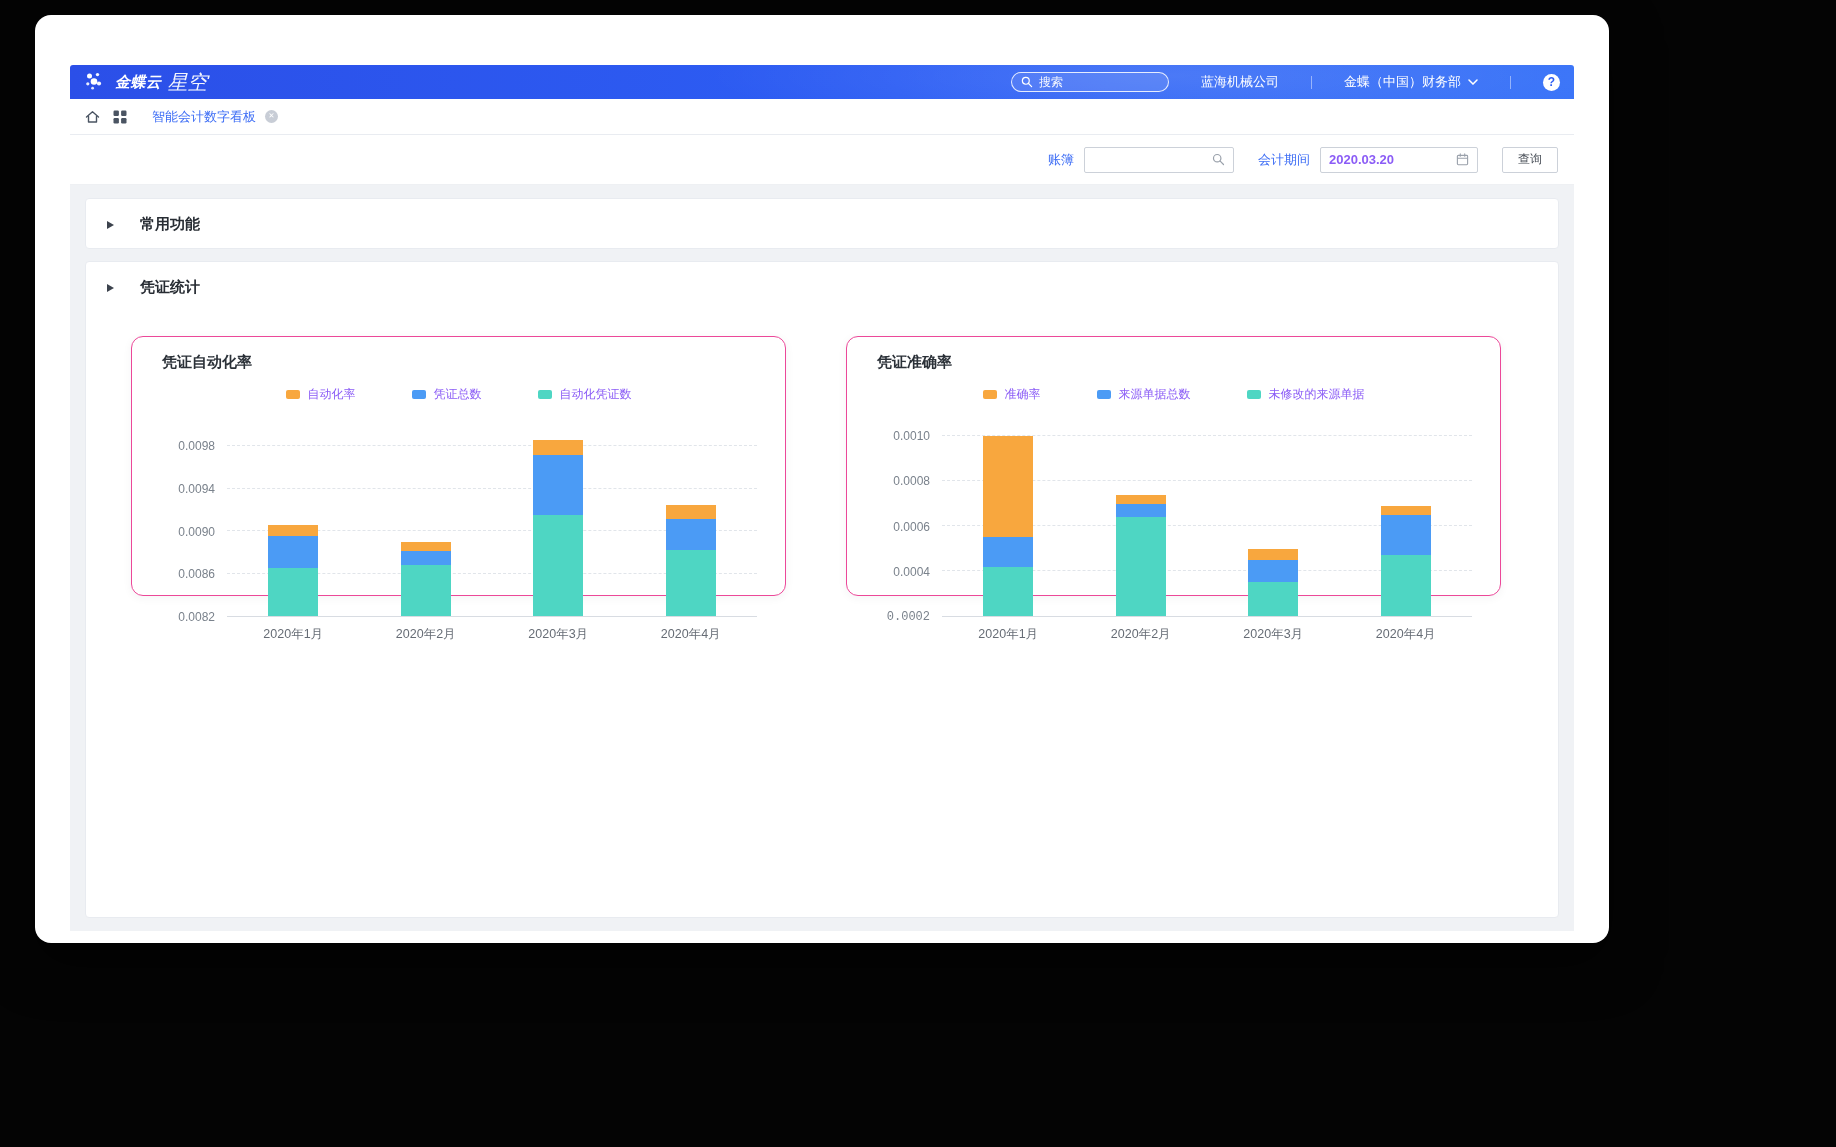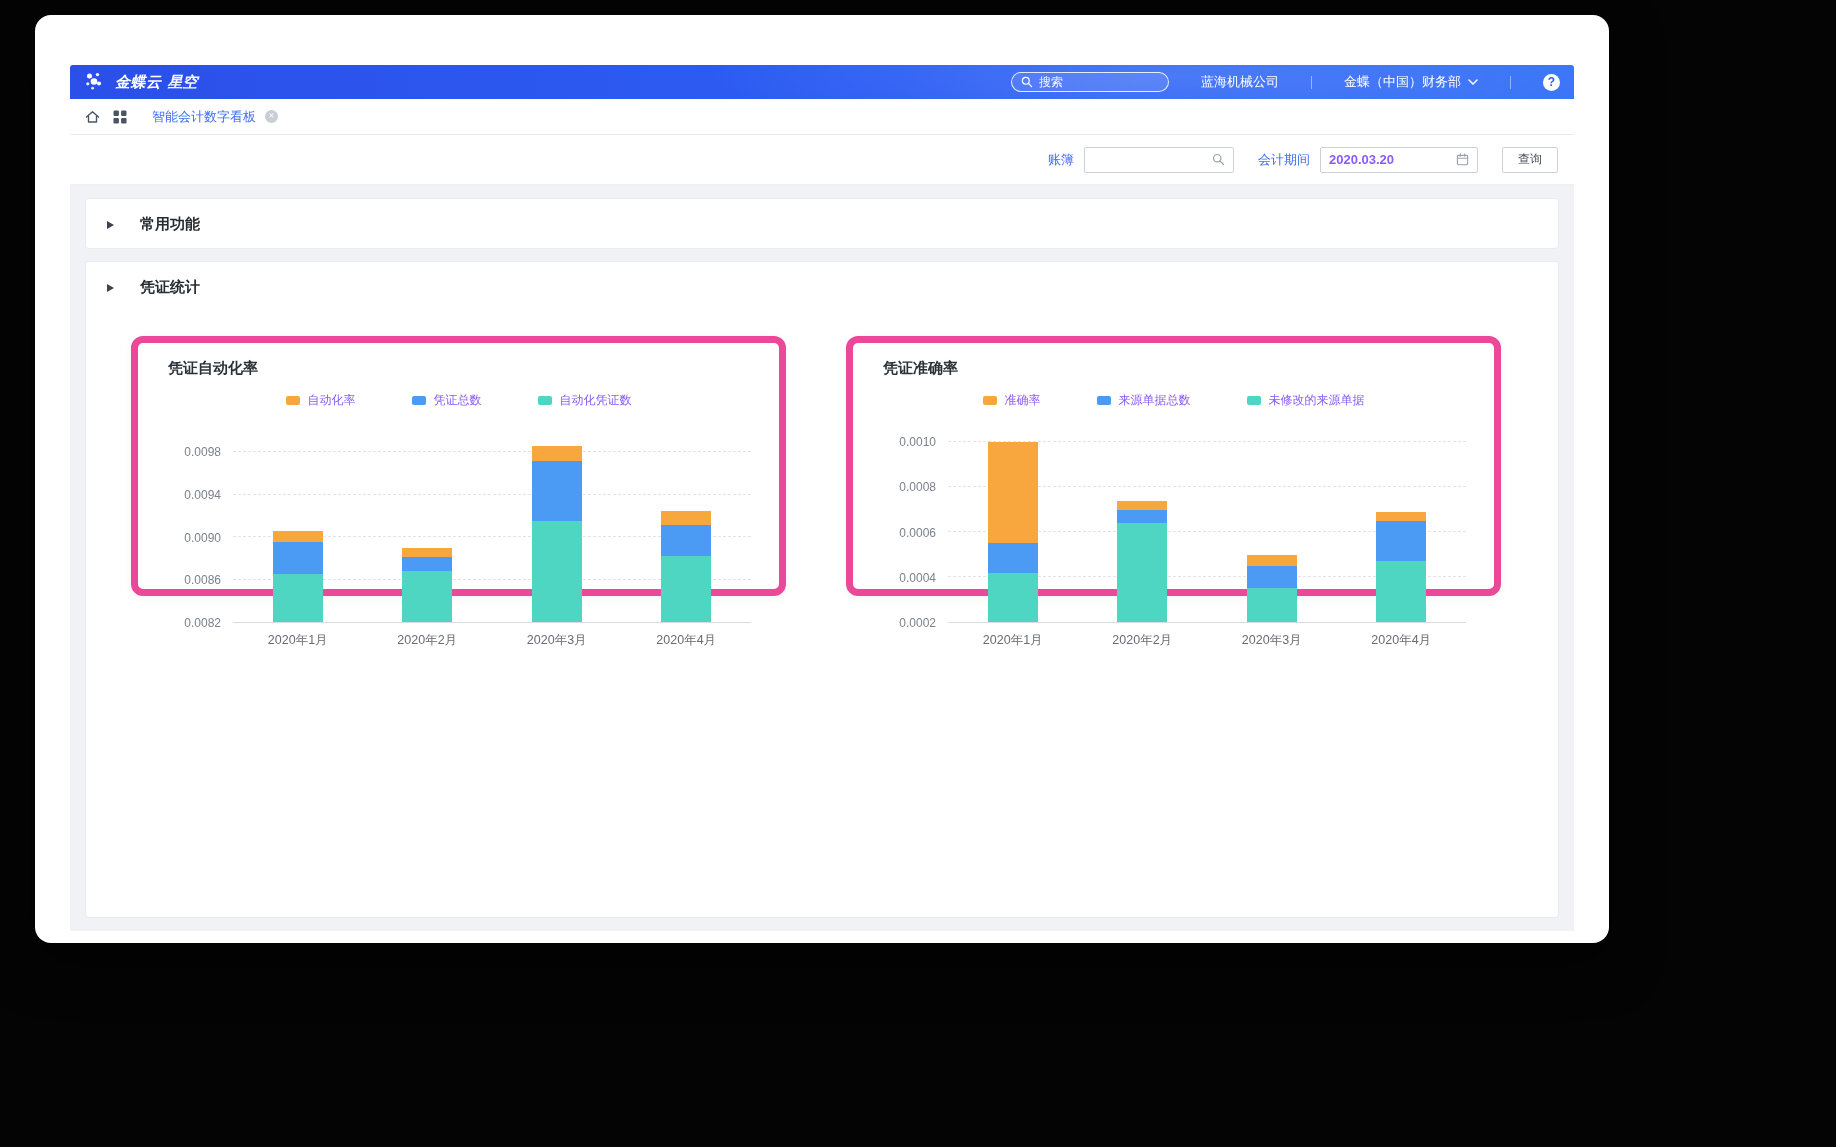--- a/index.html
+++ b/index.html
@@ -25,21 +25,21 @@
     border-radius:3px 3px 0 0;
     display:flex; align-items:center; padding:14px 14px; color:#fff;
   }
   .topbar::before{
     content:""; position:absolute; right:-8%; top:-160%; width:70%; height:380%;
     background:radial-gradient(ellipse at center, rgba(255,255,255,.12), rgba(255,255,255,0) 62%);
     pointer-events:none;
   }
   .brand{ display:flex; align-items:center; gap:9px; position:relative; }
   .brand-bold{ font-size:15px; font-weight:700; font-style:italic; letter-spacing:.5px; }
-  .brand-light{ font-size:15px; font-weight:700; font-style:italic; opacity:.95; margin-left:-3px; }
+  .brand-light{ font-size:20px; font-weight:400; font-style:italic; opacity:.95; margin-left:-3px; }
   .topbar-right{ margin-left:auto; display:flex; align-items:center; gap:32px; position:relative; }
   .search-pill{
     width:158px; height:20px; border:1px solid rgba(255,255,255,.85); border-radius:10px;
     background:rgba(255,255,255,.10); display:flex; align-items:center; gap:6px; padding:0 9px;
   }
   .search-pill input{
     flex:1; border:none; outline:none; background:transparent;
     font-size:12px; color:#fff; font-family:inherit; min-width:0;
   }
   .search-pill input::placeholder{ color:rgba(255,255,255,.95); }
@@ -96,21 +96,21 @@
   .panel-header{ display:flex; align-items:center; gap:26px; padding:16px 0 14px 21px; cursor:pointer; }
   .caret{
     width:0; height:0; border-left:7px solid #3c434d;
     border-top:4.5px solid transparent; border-bottom:4.5px solid transparent;
   }
   .panel-title{ font-size:15px; font-weight:700; color:#272c33; }
   .panel-tall{ flex:1; display:flex; flex-direction:column; }
   .cards{ display:flex; gap:60px; margin:25px 45px 0 45px; }
   
   .chart-card{
-    width:655px; height:260px; background:#fff; border:7px solid #ec4899; border-radius:12px;
+    width:655px; height:260px; background:#fff; border:1px solid #ec4899; border-radius:12px;
     box-shadow:0 2px 10px rgba(31,45,61,.05); position:relative;
   }
   .chart-title{ margin:16px 0 0 30px; font-size:15px; font-weight:700; color:#2b3138; }
   .legend{ display:flex; justify-content:center; align-items:center; gap:56px; margin-top:14px; }
   .legend-item{ display:flex; align-items:center; gap:8px; font-size:12px; color:#8b5cf6; cursor:pointer; }
   .swatch{ width:14px; height:9px; border-radius:2px; display:inline-block; }
   .chart-body{ display:flex; margin:22px 28px 0 20px; }
   .y-axis{ width:75px; flex:0 0 75px; position:relative; height:192px; }
   .y-tick{
     position:absolute; right:12px; transform:translateY(50%);
@@ -301,21 +301,21 @@
                   <span class="swatch" style="background: rgb(78, 214, 195);"></span>
                   <span>未修改的来源单据</span>
                 </span>
               </div>
               <div class="chart-body">
                 <div class="y-axis">
                   <div class="y-tick" style="bottom: 94.1176%;">0.0010</div>
                   <div class="y-tick" style="bottom: 70.5882%;">0.0008</div>
                   <div class="y-tick" style="bottom: 47.0588%;">0.0006</div>
                   <div class="y-tick" style="bottom: 23.5294%;">0.0004</div>
-                  <div class="y-tick" style="bottom: 0%;">0.0002</div>
+                  <div class="y-tick" style="bottom: 0%; font-family: Liberation Mono, monospace;">0.0002</div>
                 </div>
                 <div class="plot">
                   <div class="gridline" style="bottom: 94.1176%;"></div>
                   <div class="gridline" style="bottom: 70.5882%;"></div>
                   <div class="gridline" style="bottom: 47.0588%;"></div>
                   <div class="gridline" style="bottom: 23.5294%;"></div>
                   <div class="bar-seg" style="left: calc(12.5% - 25px); bottom: 0%; height: 25.8824%; background: rgb(78, 214, 195);"></div>
                   <div class="bar-seg" style="left: calc(12.5% - 25px); bottom: 25.8824%; height: 15.2941%; background: rgb(75, 155, 245);"></div>
                   <div class="bar-seg" style="left: calc(12.5% - 25px); bottom: 41.1765%; height: 52.9412%; background: rgb(248, 167, 62);"></div>
                   <div class="x-label" style="left: calc(12.5% - 60px);">2020年1月</div>

